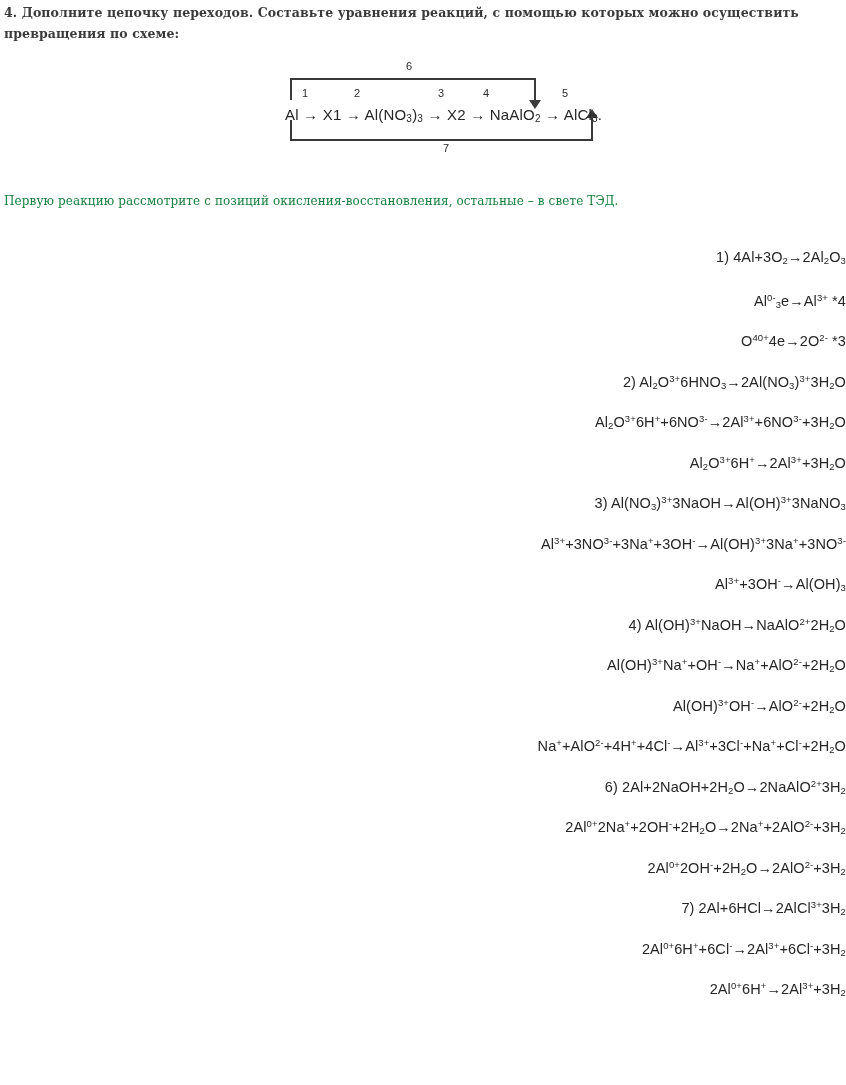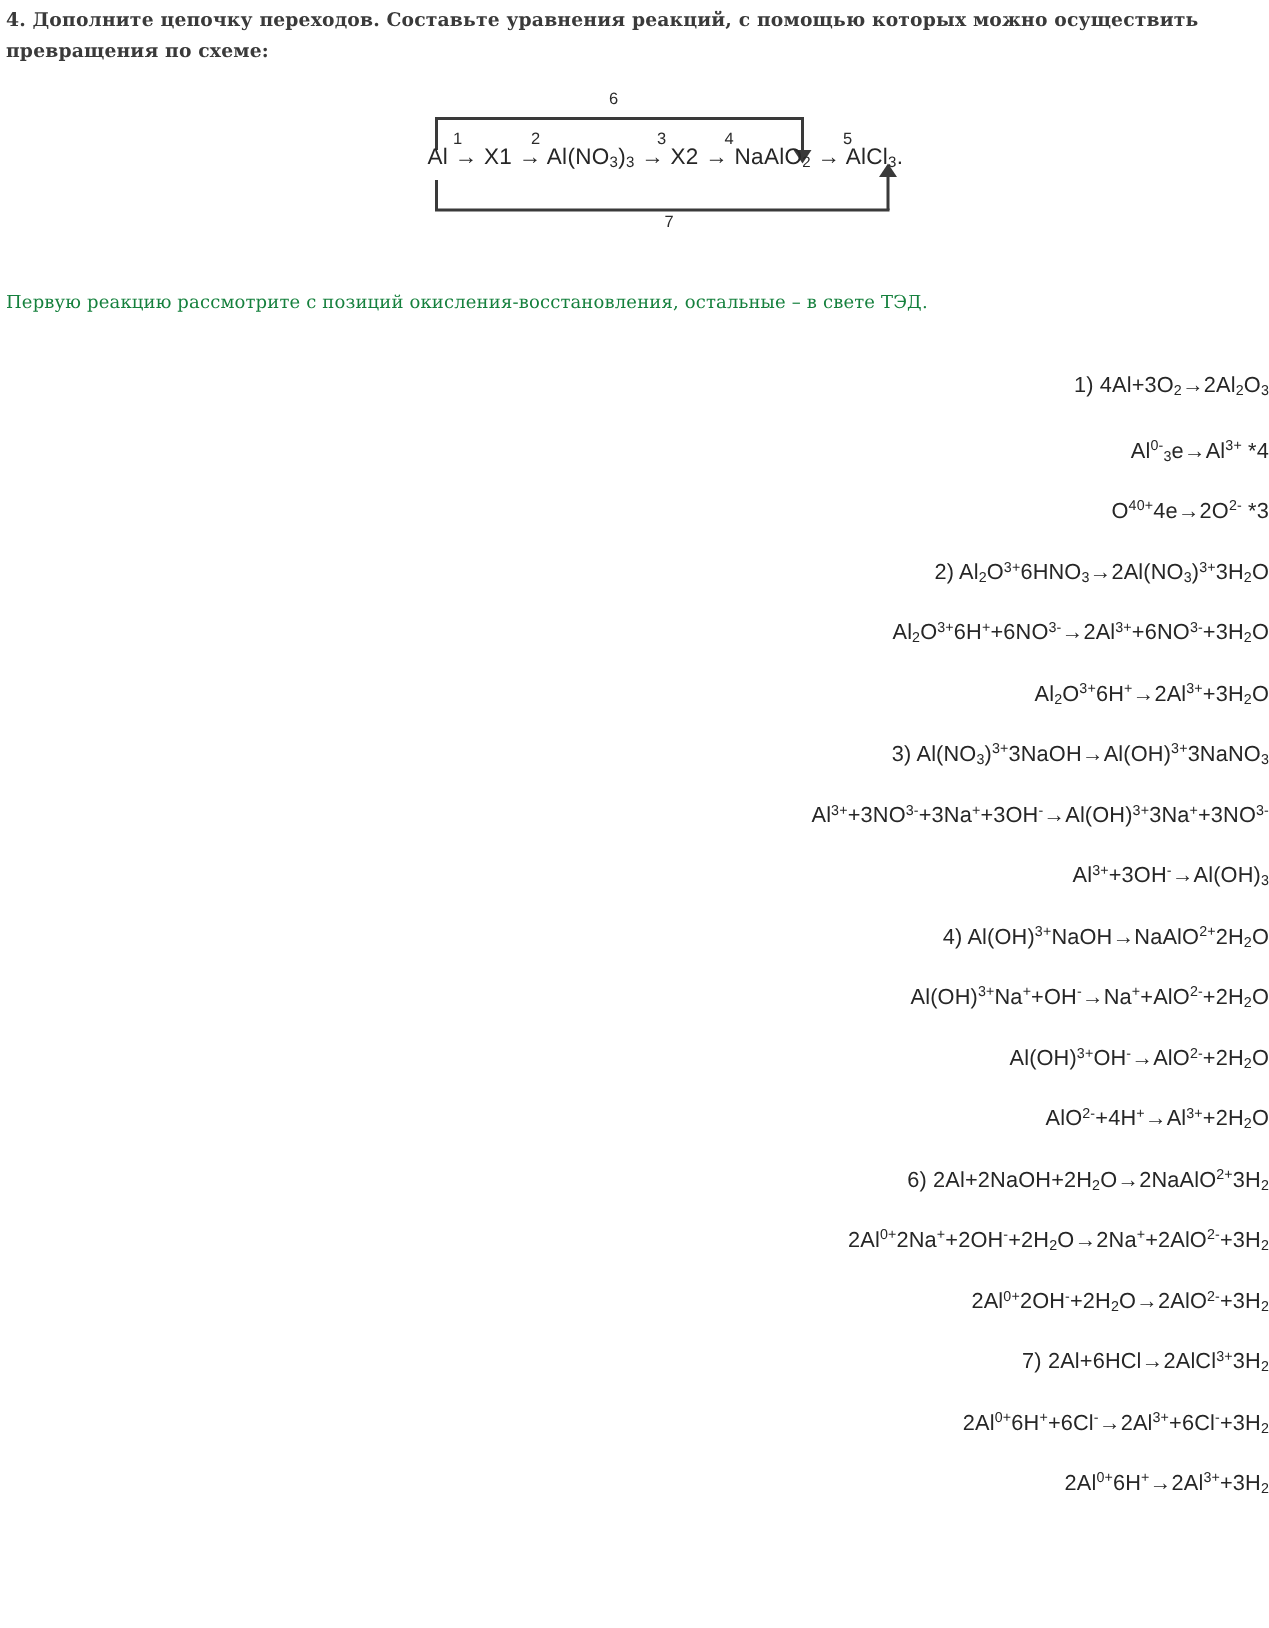--- a/index.html
+++ b/index.html
@@ -36,21 +36,21 @@
   .scheme-block {
     position: absolute;
     left: 285px;
     top: 60px;
     width: 340px;
     height: 95px;
   }
   .scheme-formula {
     position: absolute;
     left: 0px;
-    top: 36px;
+    top: 46px;
     font-size: 15px;
     letter-spacing: 0.2px;
     color: #262626;
     white-space: nowrap;
   }
   .scheme-formula sub {
     font-size: 10px;
     vertical-align: -2px;
   }
   .arrow-top-line {
@@ -221,21 +221,21 @@
         <div class="eq lead">3) Al(NO<sub>3</sub>)<sup>3+</sup>3NaOH→Al(OH)<sup>3+</sup>3NaNO<sub>3</sub></div>
         <div class="eq sub1">Al<sup>3+</sup>+3NO<sup>3-</sup>+3Na<sup>+</sup>+3OH<sup>-</sup>→Al(OH)<sup>3+</sup>3Na<sup>+</sup>+3NO<sup>3-</sup></div>
         <div class="eq sub1">Al<sup>3+</sup>+3OH<sup>-</sup>→Al(OH)<sub>3</sub></div>
       </div>
       <div class="ans-group">
         <div class="eq lead">4) Al(OH)<sup>3+</sup>NaOH→NaAlO<sup>2+</sup>2H<sub>2</sub>O</div>
         <div class="eq sub1">Al(OH)<sup>3+</sup>Na<sup>+</sup>+OH<sup>-</sup>→Na<sup>+</sup>+AlO<sup>2-</sup>+2H<sub>2</sub>O</div>
         <div class="eq sub1">Al(OH)<sup>3+</sup>OH<sup>-</sup>→AlO<sup>2-</sup>+2H<sub>2</sub>O</div>
       </div>
       <div class="ans-group">
-        <div class="eq sub1">AlO<sup>2-</sup>+4H<sup>+</sup>→Al<sup>3+</sup>+2H<sub>2</sub>O</div>
+        <div class="eq sub1">Na<sup>+</sup>+AlO<sup>2-</sup>+4H<sup>+</sup>+4Cl<sup>-</sup>→Al<sup>3+</sup>+3Cl<sup>-</sup>+Na<sup>+</sup>+Cl<sup>-</sup>+2H<sub>2</sub>O</div>
       </div>
       <div class="ans-group">
         <div class="eq lead">6) 2Al+2NaOH+2H<sub>2</sub>O→2NaAlO<sup>2+</sup>3H<sub>2</sub></div>
         <div class="eq sub1">2Al<sup>0+</sup>2Na<sup>+</sup>+2OH<sup>-</sup>+2H<sub>2</sub>O→2Na<sup>+</sup>+2AlO<sup>2-</sup>+3H<sub>2</sub></div>
         <div class="eq sub1">2Al<sup>0+</sup>2OH<sup>-</sup>+2H<sub>2</sub>O→2AlO<sup>2-</sup>+3H<sub>2</sub></div>
       </div>
       <div class="ans-group">
         <div class="eq lead">7) 2Al+6HCl→2AlCl<sup>3+</sup>3H<sub>2</sub></div>
         <div class="eq sub1">2Al<sup>0+</sup>6H<sup>+</sup>+6Cl<sup>-</sup>→2Al<sup>3+</sup>+6Cl<sup>-</sup>+3H<sub>2</sub></div>
         <div class="eq sub1">2Al<sup>0+</sup>6H<sup>+</sup>→2Al<sup>3+</sup>+3H<sub>2</sub></div>

